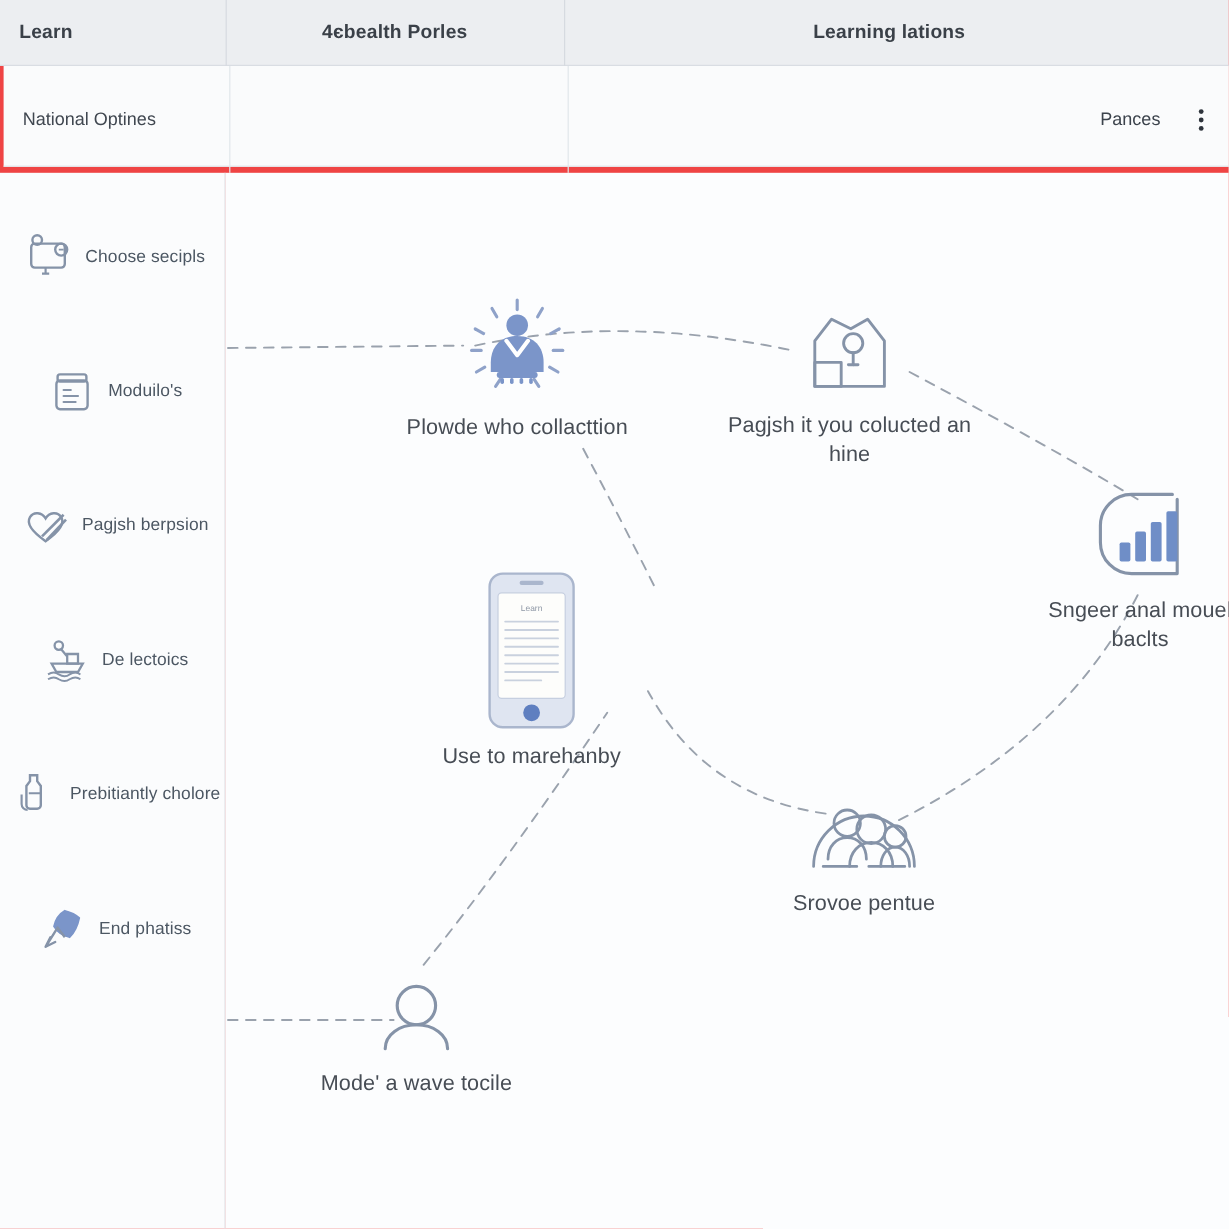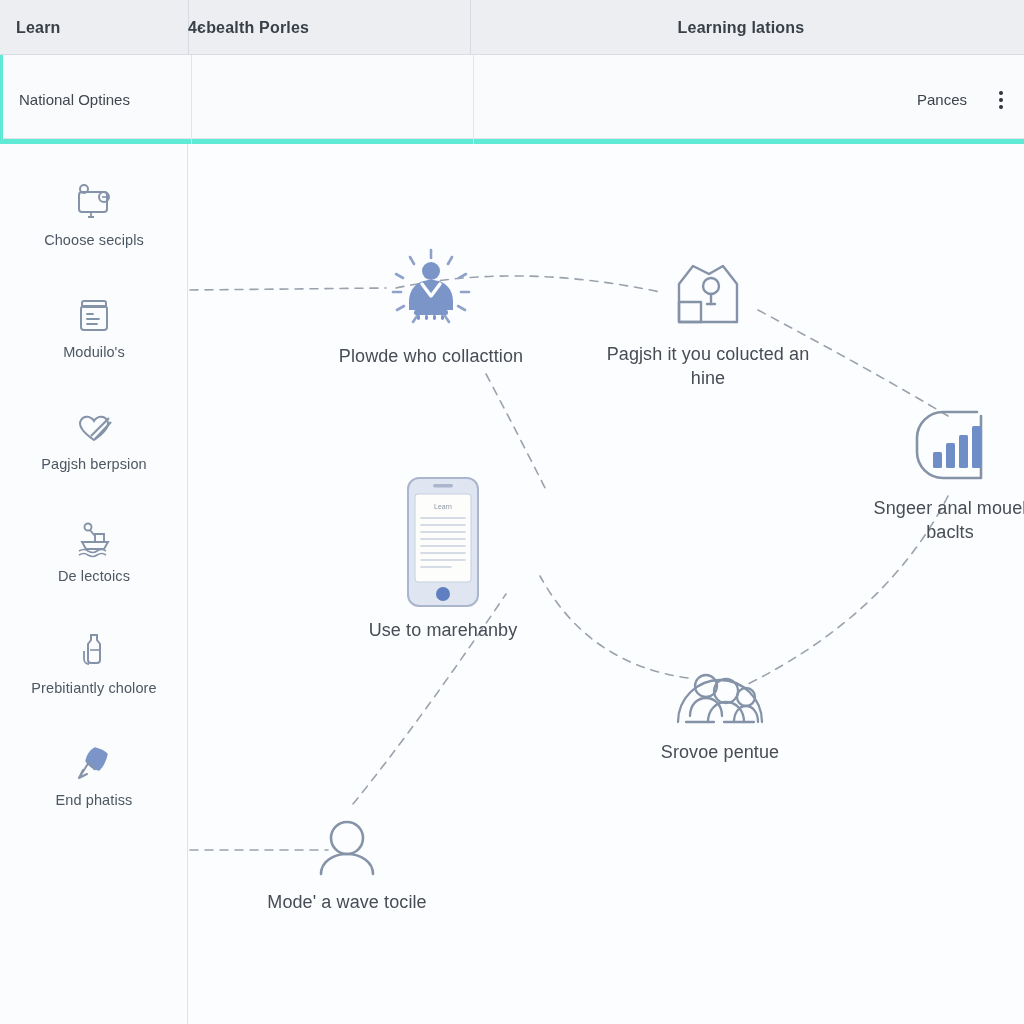--- a/index.html
+++ b/index.html
@@ -9,21 +9,21 @@
     height: 1024px;
     overflow: hidden;
     background: #ffffff;
     font-family: "Liberation Sans", sans-serif;
   }
 
   #app {
     position: relative;
     width: 1024px;
     height: 1024px;
-    background: #5eead4;
+    background: #ef4444;
     box-sizing: border-box;
   }
 
   
   .header-band {
     position: absolute;
     left: 0; top: 0;
     width: 1024px;
     height: 55px;
     background: #eceef1;
@@ -42,20 +42,21 @@
     letter-spacing: .2px;
   }
   .hc-learn {
     left: 0; width: 188px;
     padding-left: 16px;
     justify-content: flex-start;
     font-weight: 600;
   }
   .hc-mid {
     left: 188px; width: 282px;
+    justify-content: center;
     font-weight: 600;
   }
   .hc-right {
     left: 464px; width: 554px;
     justify-content: center;
     font-weight: 600;
   }
   .hdr-divider {
     position: absolute;
     top: 0;
@@ -125,21 +126,21 @@
     background: #fbfcfd;
     border-right: 1px solid #dfe3e8;
     box-sizing: border-box;
     padding-top: 14px;
   }
   .side-item {
     position: relative;
     width: 188px;
     height: 112px;
     display: flex;
-    flex-direction: column;
+    flex-direction: row;
     align-items: center;
     justify-content: center;
     gap: 6px;
     cursor: pointer;
   }
   .side-icon {
     width: 48px; height: 46px;
     display: flex;
     align-items: center;
     justify-content: center;

